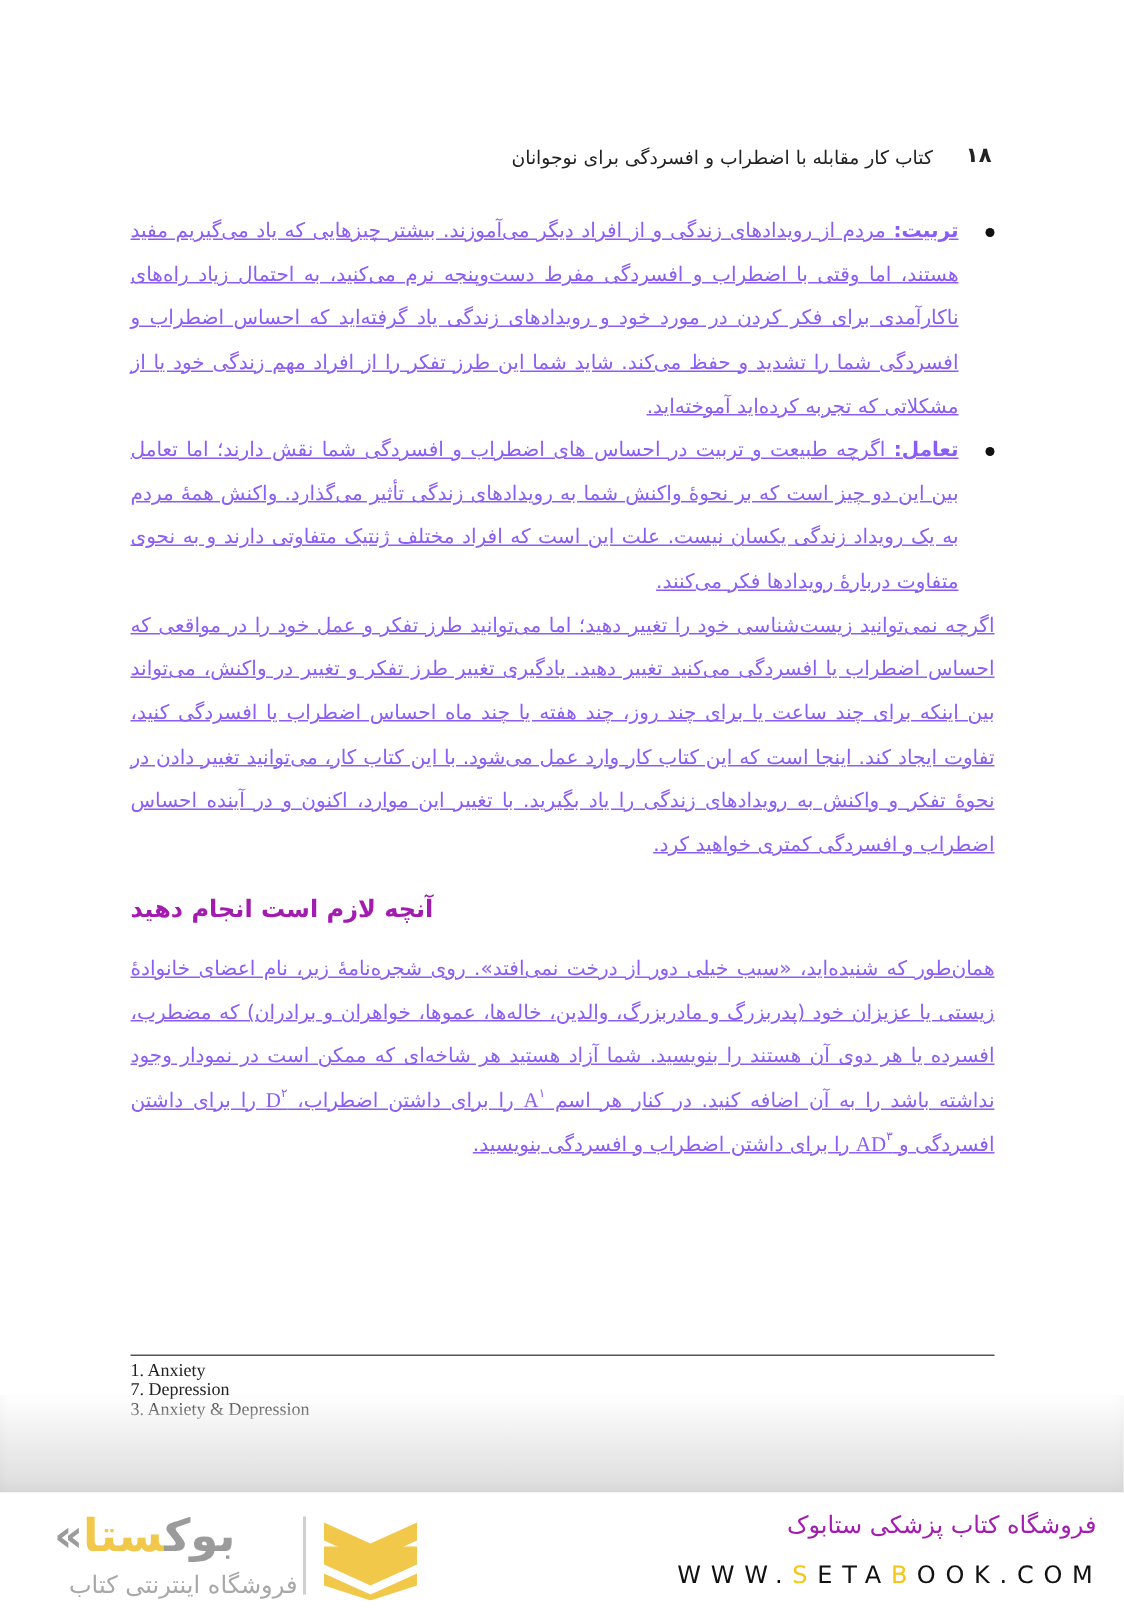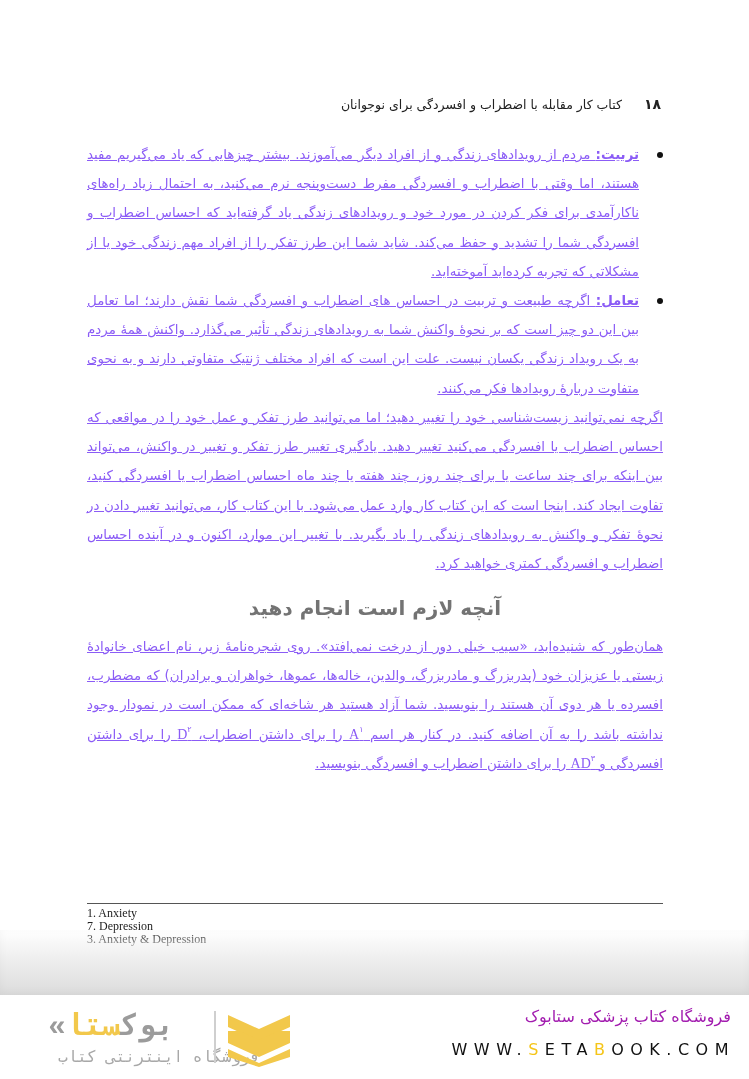--- a/index.html
+++ b/index.html
@@ -80,25 +80,25 @@
       font-weight: bold;
     }
     .para-main {
       top: 403px;
     }
     .section-title {
       position: absolute;
       top: 596px;
       left: 87px;
       width: 576px;
-      text-align: center;
-      direction: rtl;
-      font-weight: bold;
-      font-size: 20px;
-      color: #737373;
+      text-align: left;
+      direction: rtl;
+      font-weight: bold;
+      font-size: 16px;
+      color: #a21caf;
     }
     .para-task {
       top: 632px;
     }
     sup {
       font-size: 8px;
       line-height: 0;
       position: relative;
       top: -1px;
     }
@@ -146,25 +146,24 @@
       font-family: "DejaVu Sans", sans-serif;
       font-size: 16px;
       letter-spacing: 6.5px;
       color: #111;
     }
     .store-url .hl {
       color: #f5c518;
     }
     .logo {
       position: absolute;
-      left: 42px;
+      left: 30px;
       top: 12px;
       width: 260px;
       height: 62px;
-      font-family: Liberation Mono, monospace;
     }
     .logo-word {
       position: absolute;
       left: 6px;
       top: 0;
       font-size: 30px;
       font-weight: bold;
       letter-spacing: 1px;
       color: #f2c84b;
     }

